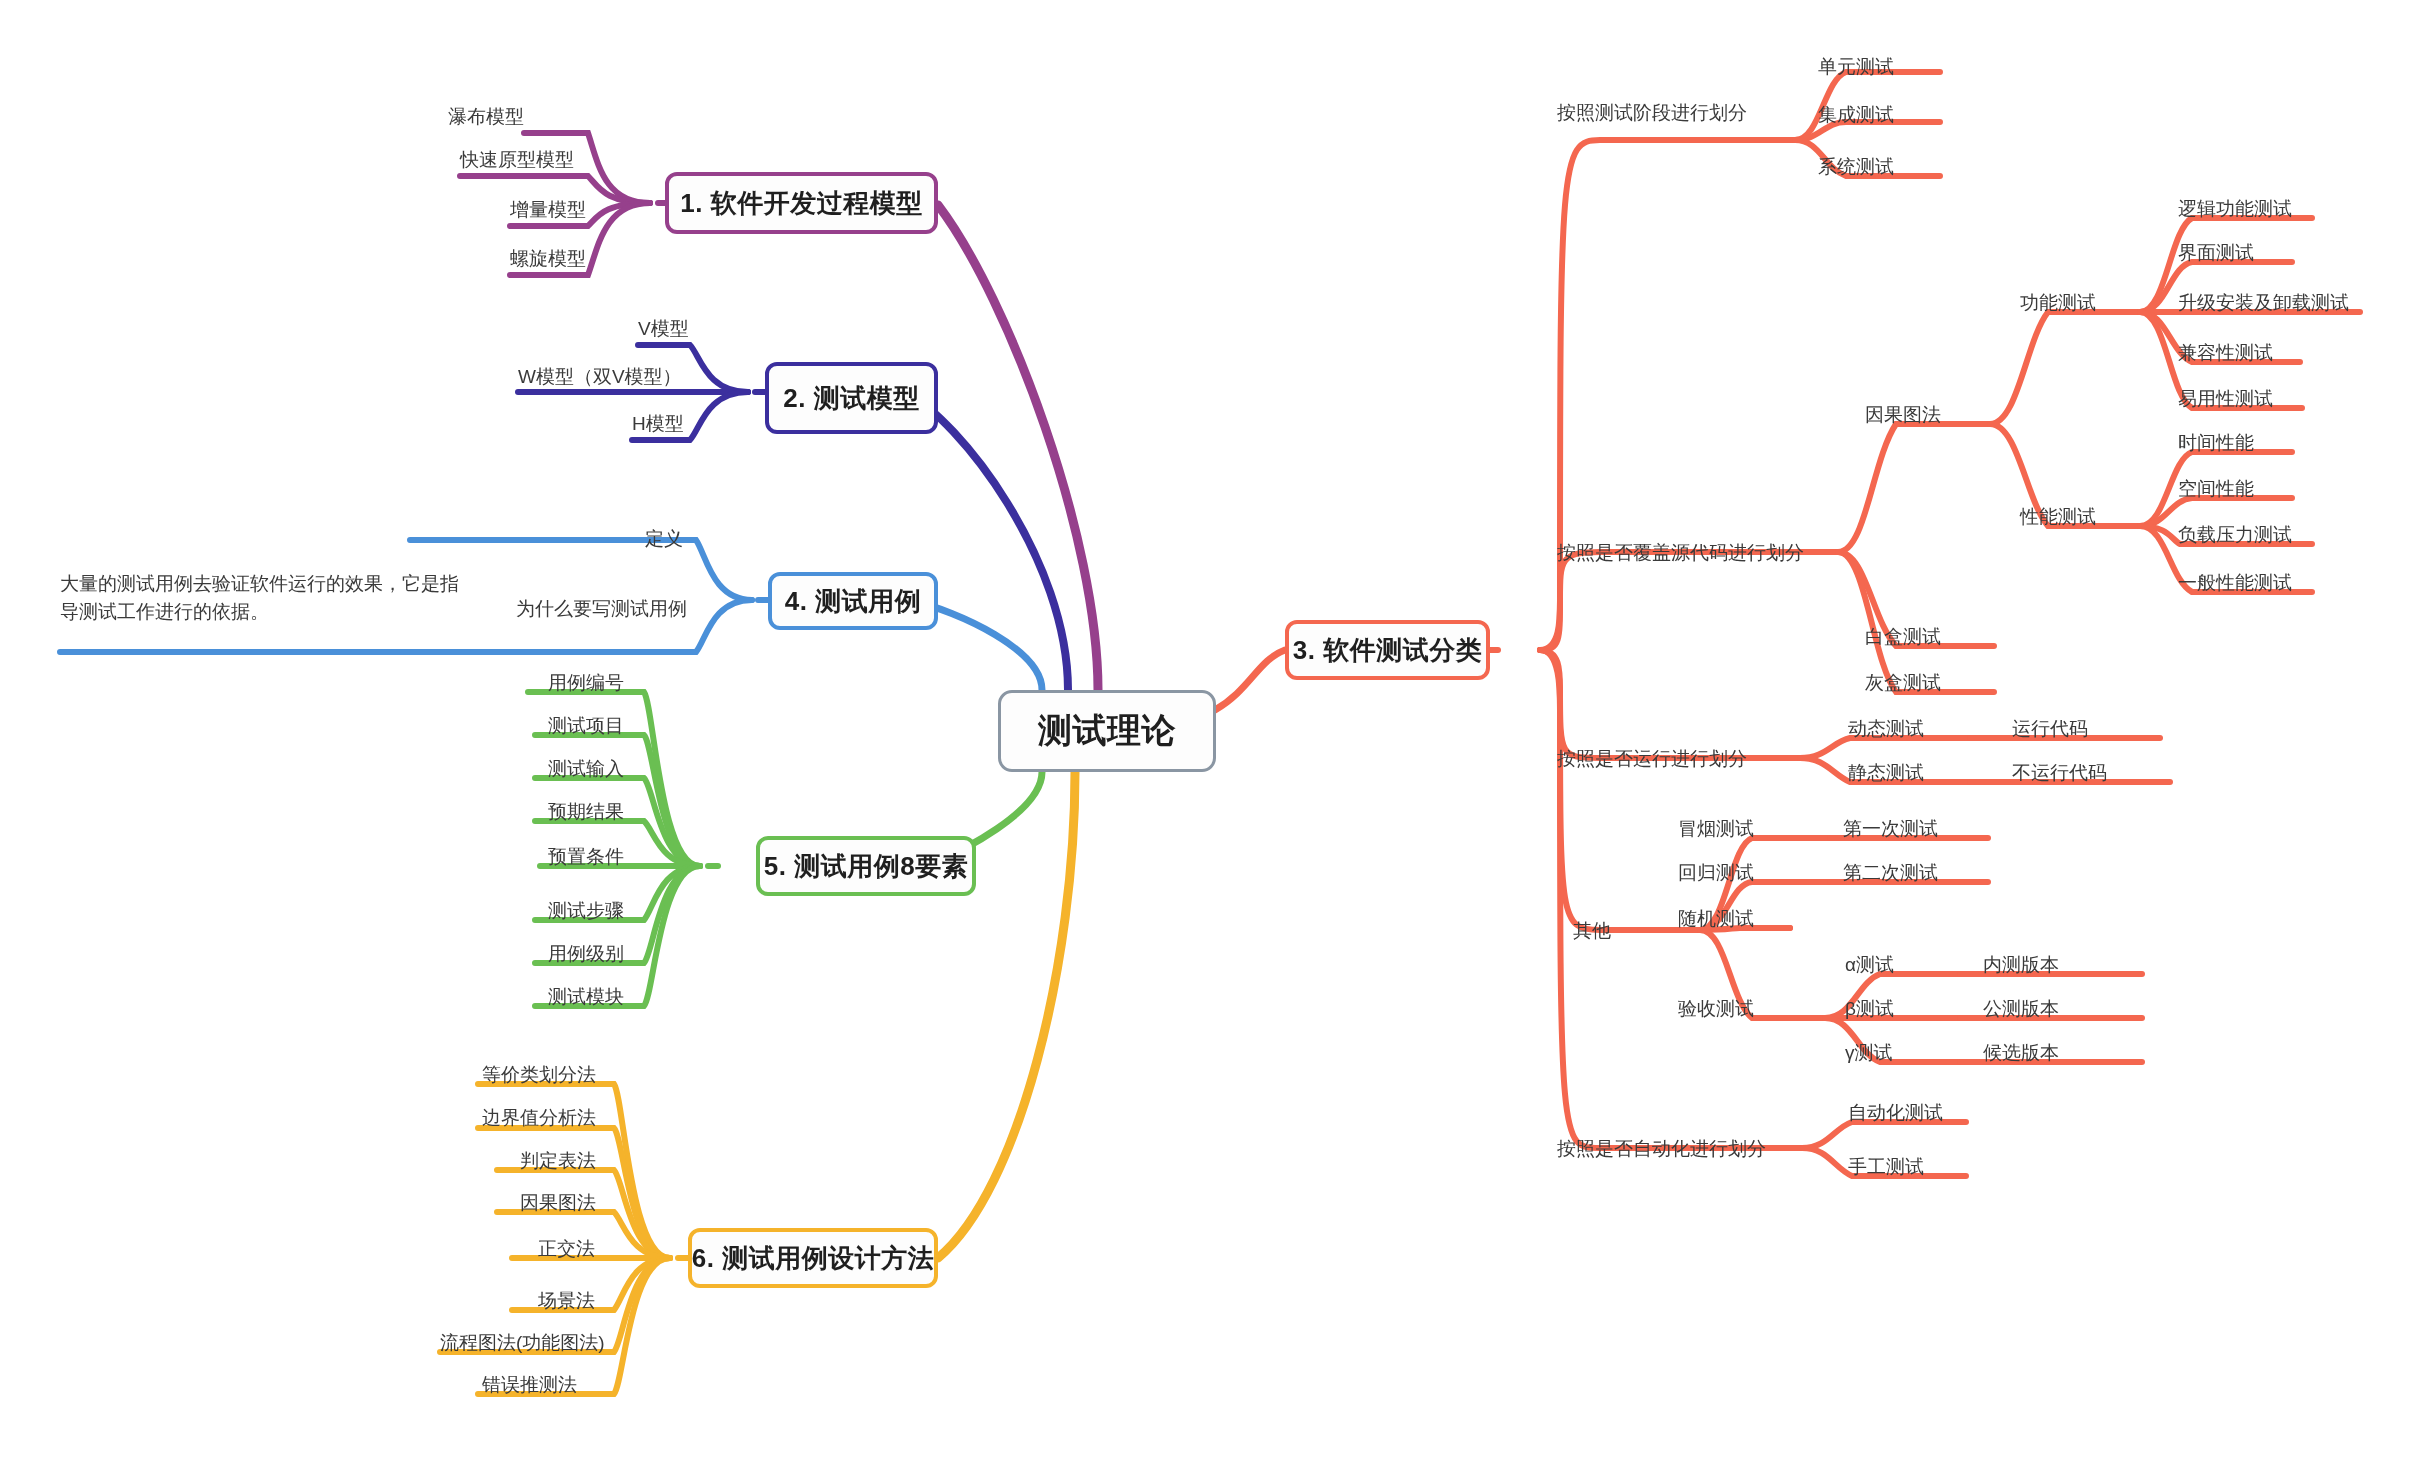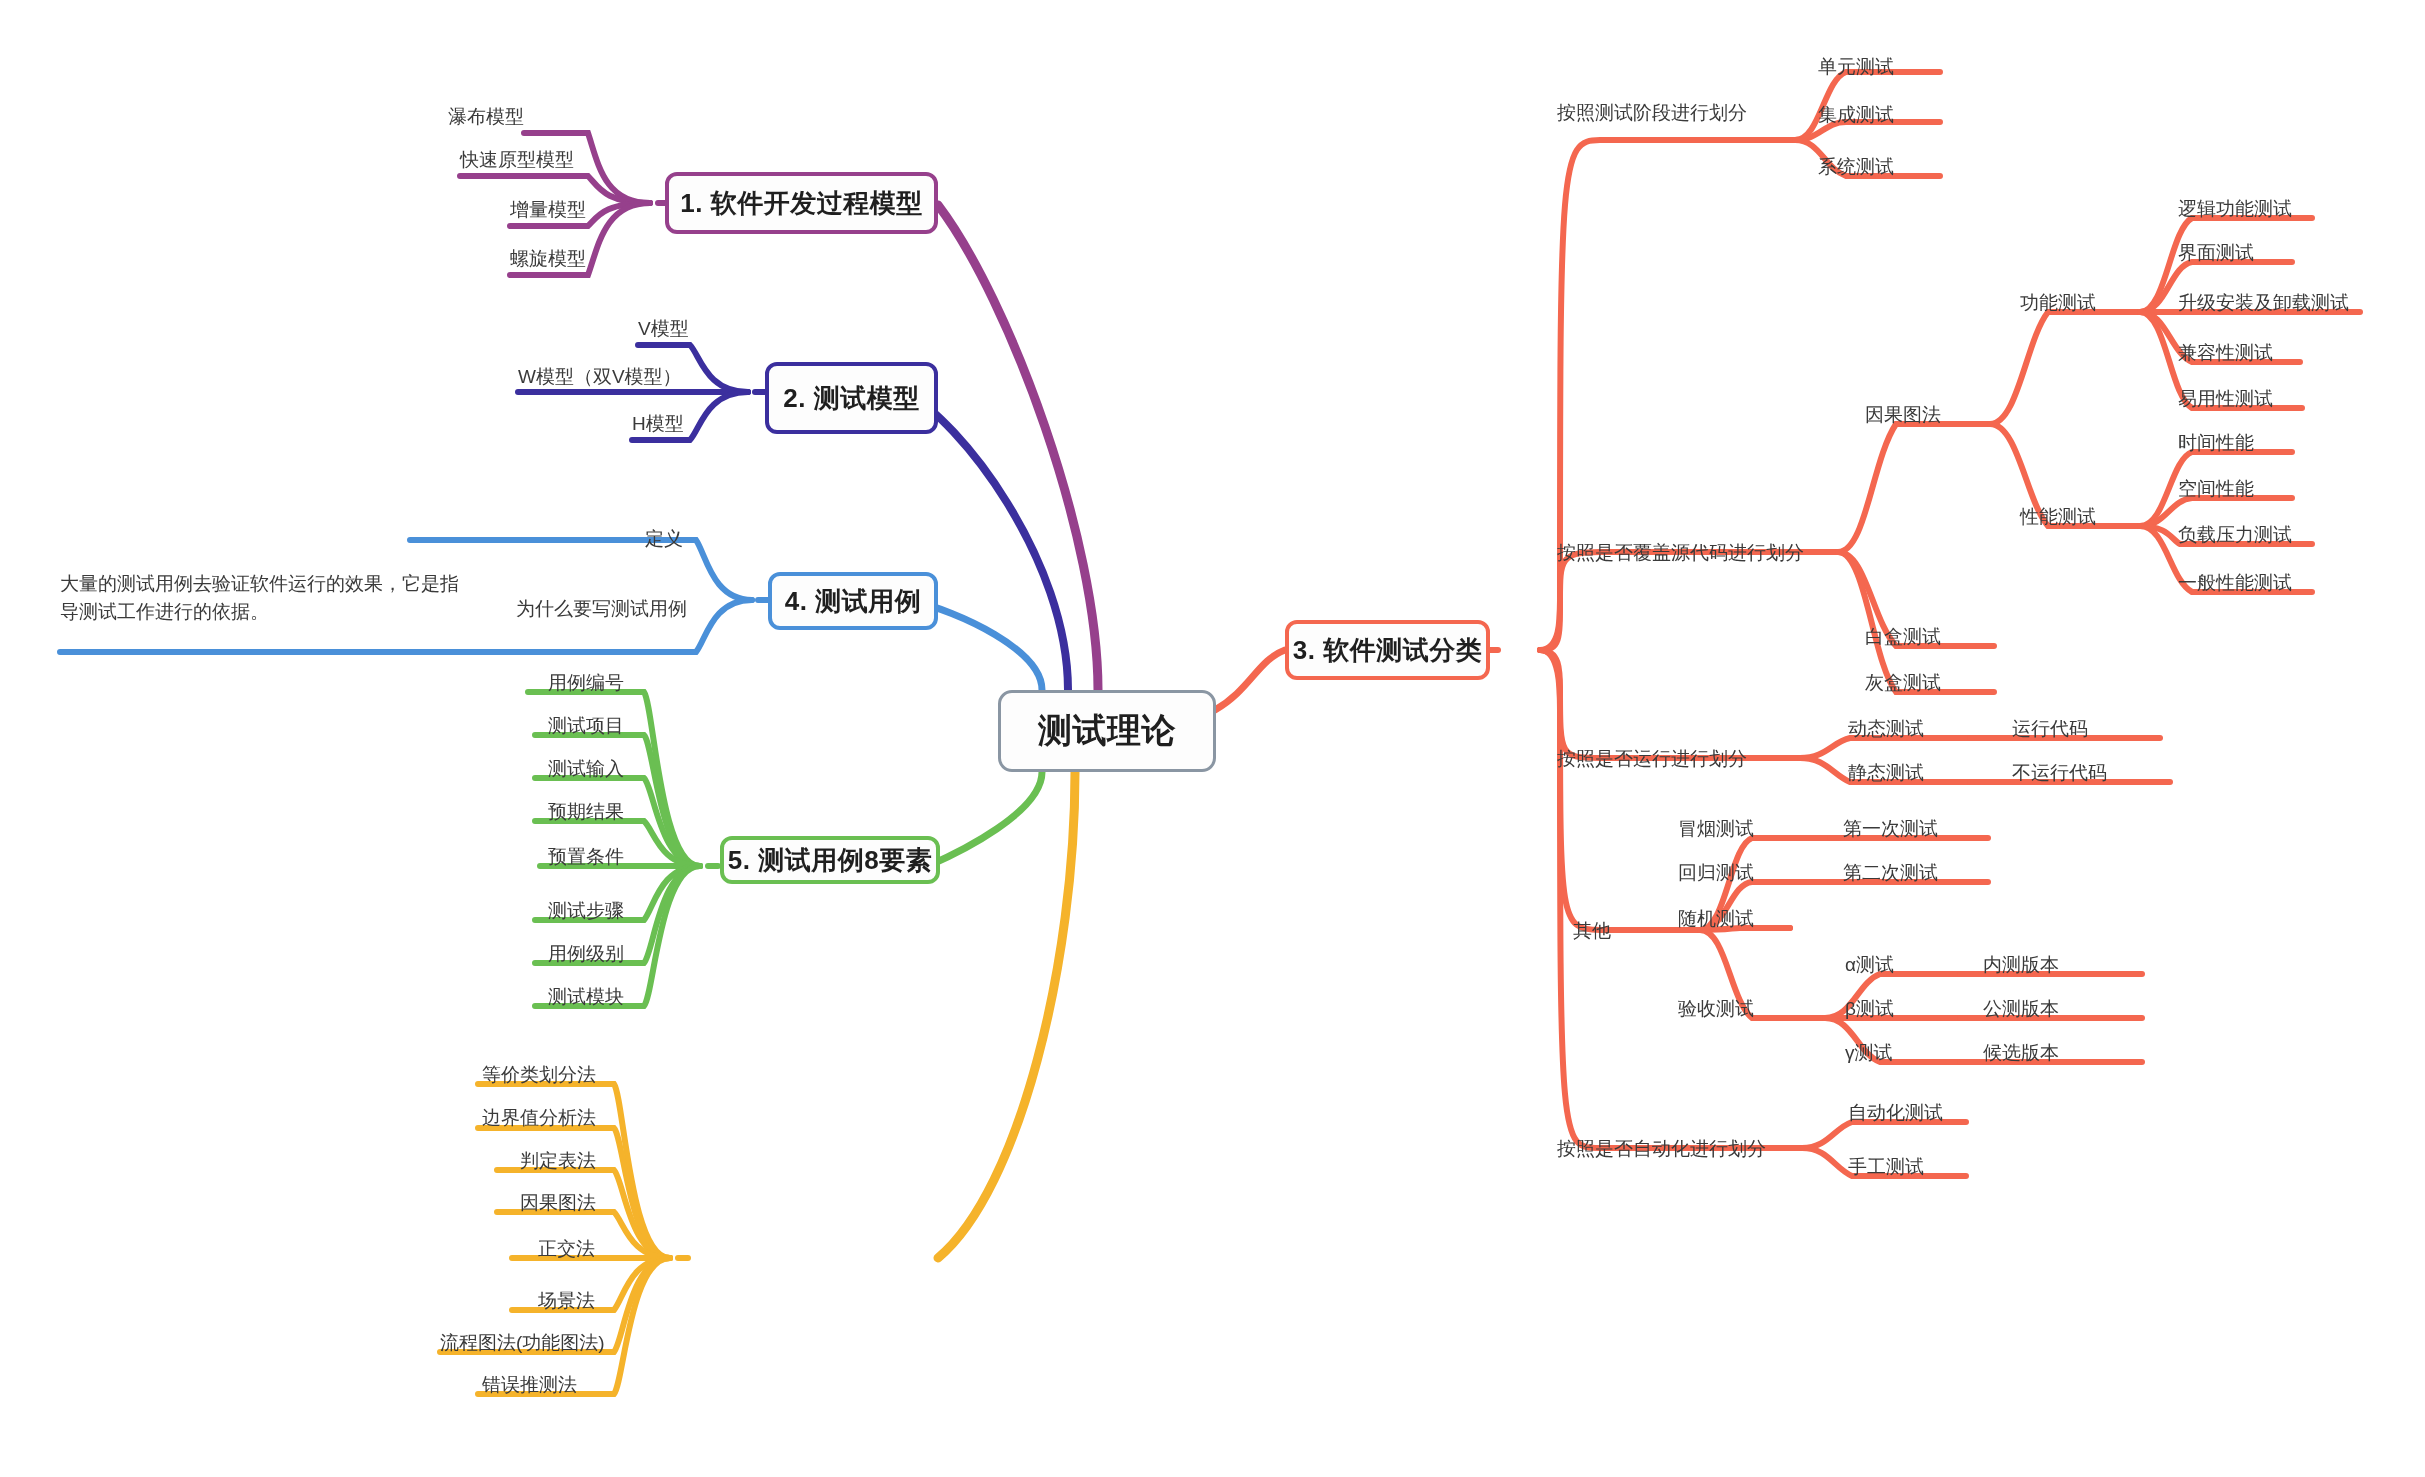--- a/index.html
+++ b/index.html
@@ -211,24 +211,27 @@
   </div>
 
   <div class="boxnode main-node" style="left:765px; top:362px; width:173px; height:72px; border-color:#3b2f9e;">
     <span>2. 测试模型</span>
   </div>
 
   <div class="boxnode main-node" style="left:768px; top:572px; width:170px; height:58px; border-color:#4a90d9;">
     <span>4. 测试用例</span>
   </div>
 
-  <div class="boxnode main-node" style="left:720px; top:836px; width:220px; height:48px; border-color:#6abf52;">
+  <div class="boxnode main-node" style="left:756px; top:836px; width:220px; height:60px; border-color:#6abf52;">
     <span>5. 测试用例8要素</span>
   </div>
 
+  <div class="boxnode main-node" style="left:688px; top:1228px; width:250px; height:60px; border-color:#f5b32b;">
+    <span>6. 测试用例设计方法</span>
+  </div>
 
   <div class="boxnode main-node" style="left:1285px; top:620px; width:205px; height:60px; border-color:#f4674f;">
     <span>3. 软件测试分类</span>
   </div>
 
   <div class="leaf left" style="left:524px; top:106px; width:0;">
     <span style="position:absolute; right:0; white-space:nowrap;">瀑布模型</span>
   </div>
   <div class="leaf" style="left:460px; top:149px;">
     <span>快速原型模型</span>

